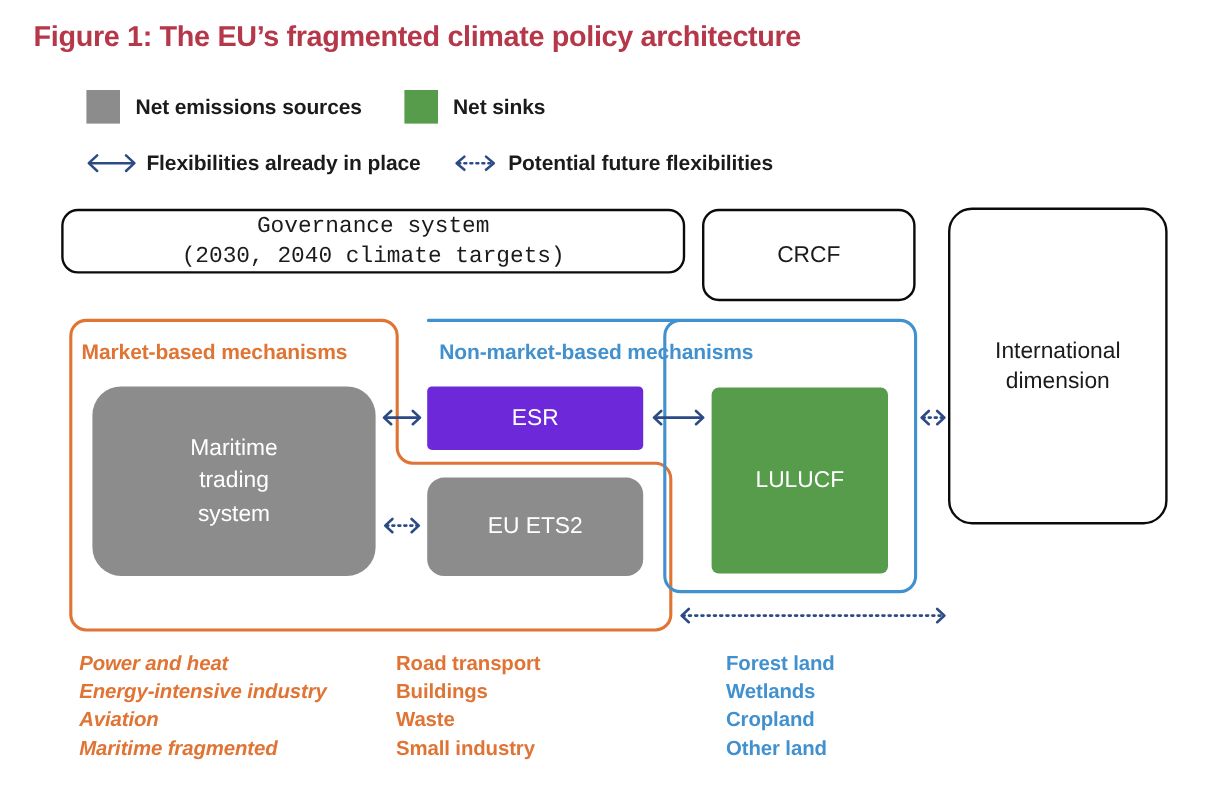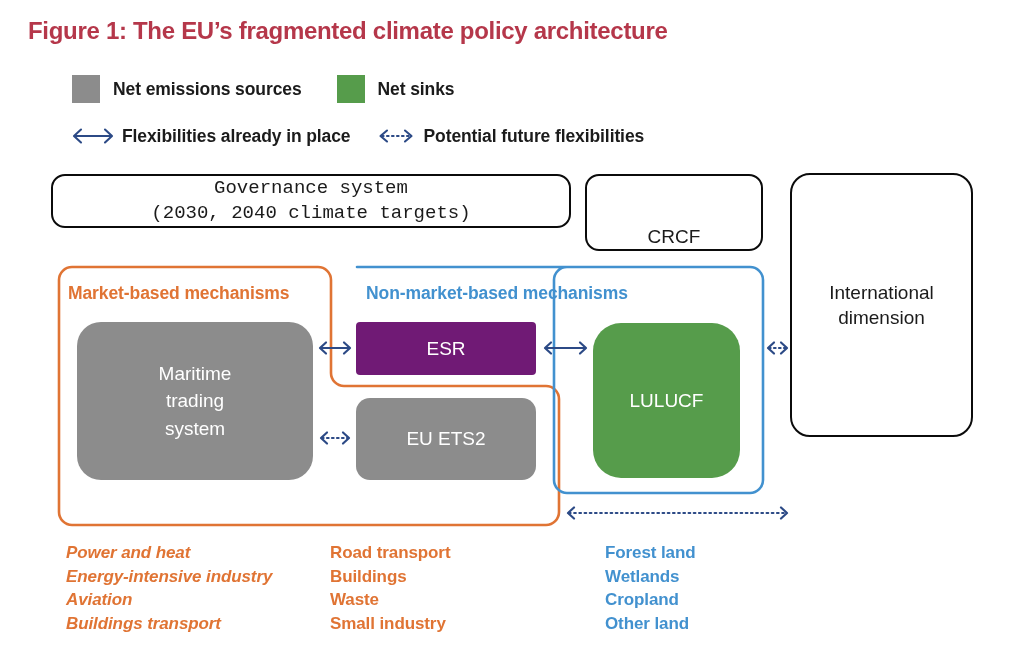--- a/index.html
+++ b/index.html
@@ -196,48 +196,48 @@
   <div class="group-label" style="left:68px; top:283px; color:#e07434;">Market-based mechanisms</div>
   <div class="group-label" style="left:366px; top:283px; color:#4291cf;">Non-market-based mechanisms</div>
 
   <div class="box box-outline" style="left:51px; top:174px; width:520px; height:54px;font-family:Liberation Mono, monospace;">
     <div>
       <div>Governance system</div>
       <div>(2030, 2040 climate targets)</div>
     </div>
   </div>
 
-  <div class="box box-outline" style="left:585px; top:174px; width:178px; height:77px;align-items:flex-end;">
+  <div class="box box-outline" style="left:585px; top:174px; width:178px; height:77px;">
     <span>CRCF</span>
   </div>
 
   <div class="box box-outline" style="left:790px; top:173px; width:183px; height:264px; border-radius:20px;">
     <div>
       <div>International</div>
       <div>dimension</div>
     </div>
   </div>
 
   <div class="box box-fill" style="left:77px; top:322px; width:236px; height:158px; background:#8c8c8c; border-radius:24px;">
     <div>
       <div>Maritime</div>
       <div>trading</div>
       <div>system</div>
     </div>
   </div>
 
-  <div class="box box-fill" style="left:356px; top:322px; width:180px; height:53px; background:#701a75; border-radius:4px;">
+  <div class="box box-fill" style="left:356px; top:322px; width:180px; height:53px; background:#6d28d9; border-radius:4px;">
     <span>ESR</span>
   </div>
 
   <div class="box box-fill" style="left:356px; top:398px; width:180px; height:82px; background:#8c8c8c; border-radius:14px;">
     <span>EU ETS2</span>
   </div>
 
-  <div class="box box-fill" style="left:593px; top:323px; width:147px; height:155px; background:#569c4b; border-radius:28px;">
+  <div class="box box-fill" style="left:593px; top:323px; width:147px; height:155px; background:#569c4b; border-radius:6px;">
     <span>LULUCF</span>
   </div>
 
   <svg class="svg-layer">
     <g stroke="#2c4a86" fill="none" stroke-linecap="round" stroke-linejoin="round" stroke-width="2.2">
 
       <g>
         <line x1="321" y1="348" x2="349" y2="348"></line>
         <polyline points="326,342.5 320,348 326,353.5"></polyline>
         <polyline points="344,342.5 350,348 344,353.5"></polyline>
@@ -267,21 +267,21 @@
         <polyline points="781,507.5 787,513 781,518.5"></polyline>
       </g>
 
     </g>
   </svg>
 
   <div class="sector-col" style="left:66px; top:541px; color:#e07434;font-style:italic;">
     <div>Power and heat</div>
     <div>Energy-intensive industry</div>
     <div>Aviation</div>
-    <div>Buildings transport</div>
+    <div>Maritime fragmented</div>
   </div>
 
   <div class="sector-col" style="left:330px; top:541px; color:#e07434;">
     <div>Road transport</div>
     <div>Buildings</div>
     <div>Waste</div>
     <div>Small industry</div>
   </div>
 
   <div class="sector-col" style="left:570px; top:541px; color:#4291cf;margin-left:35px;">

